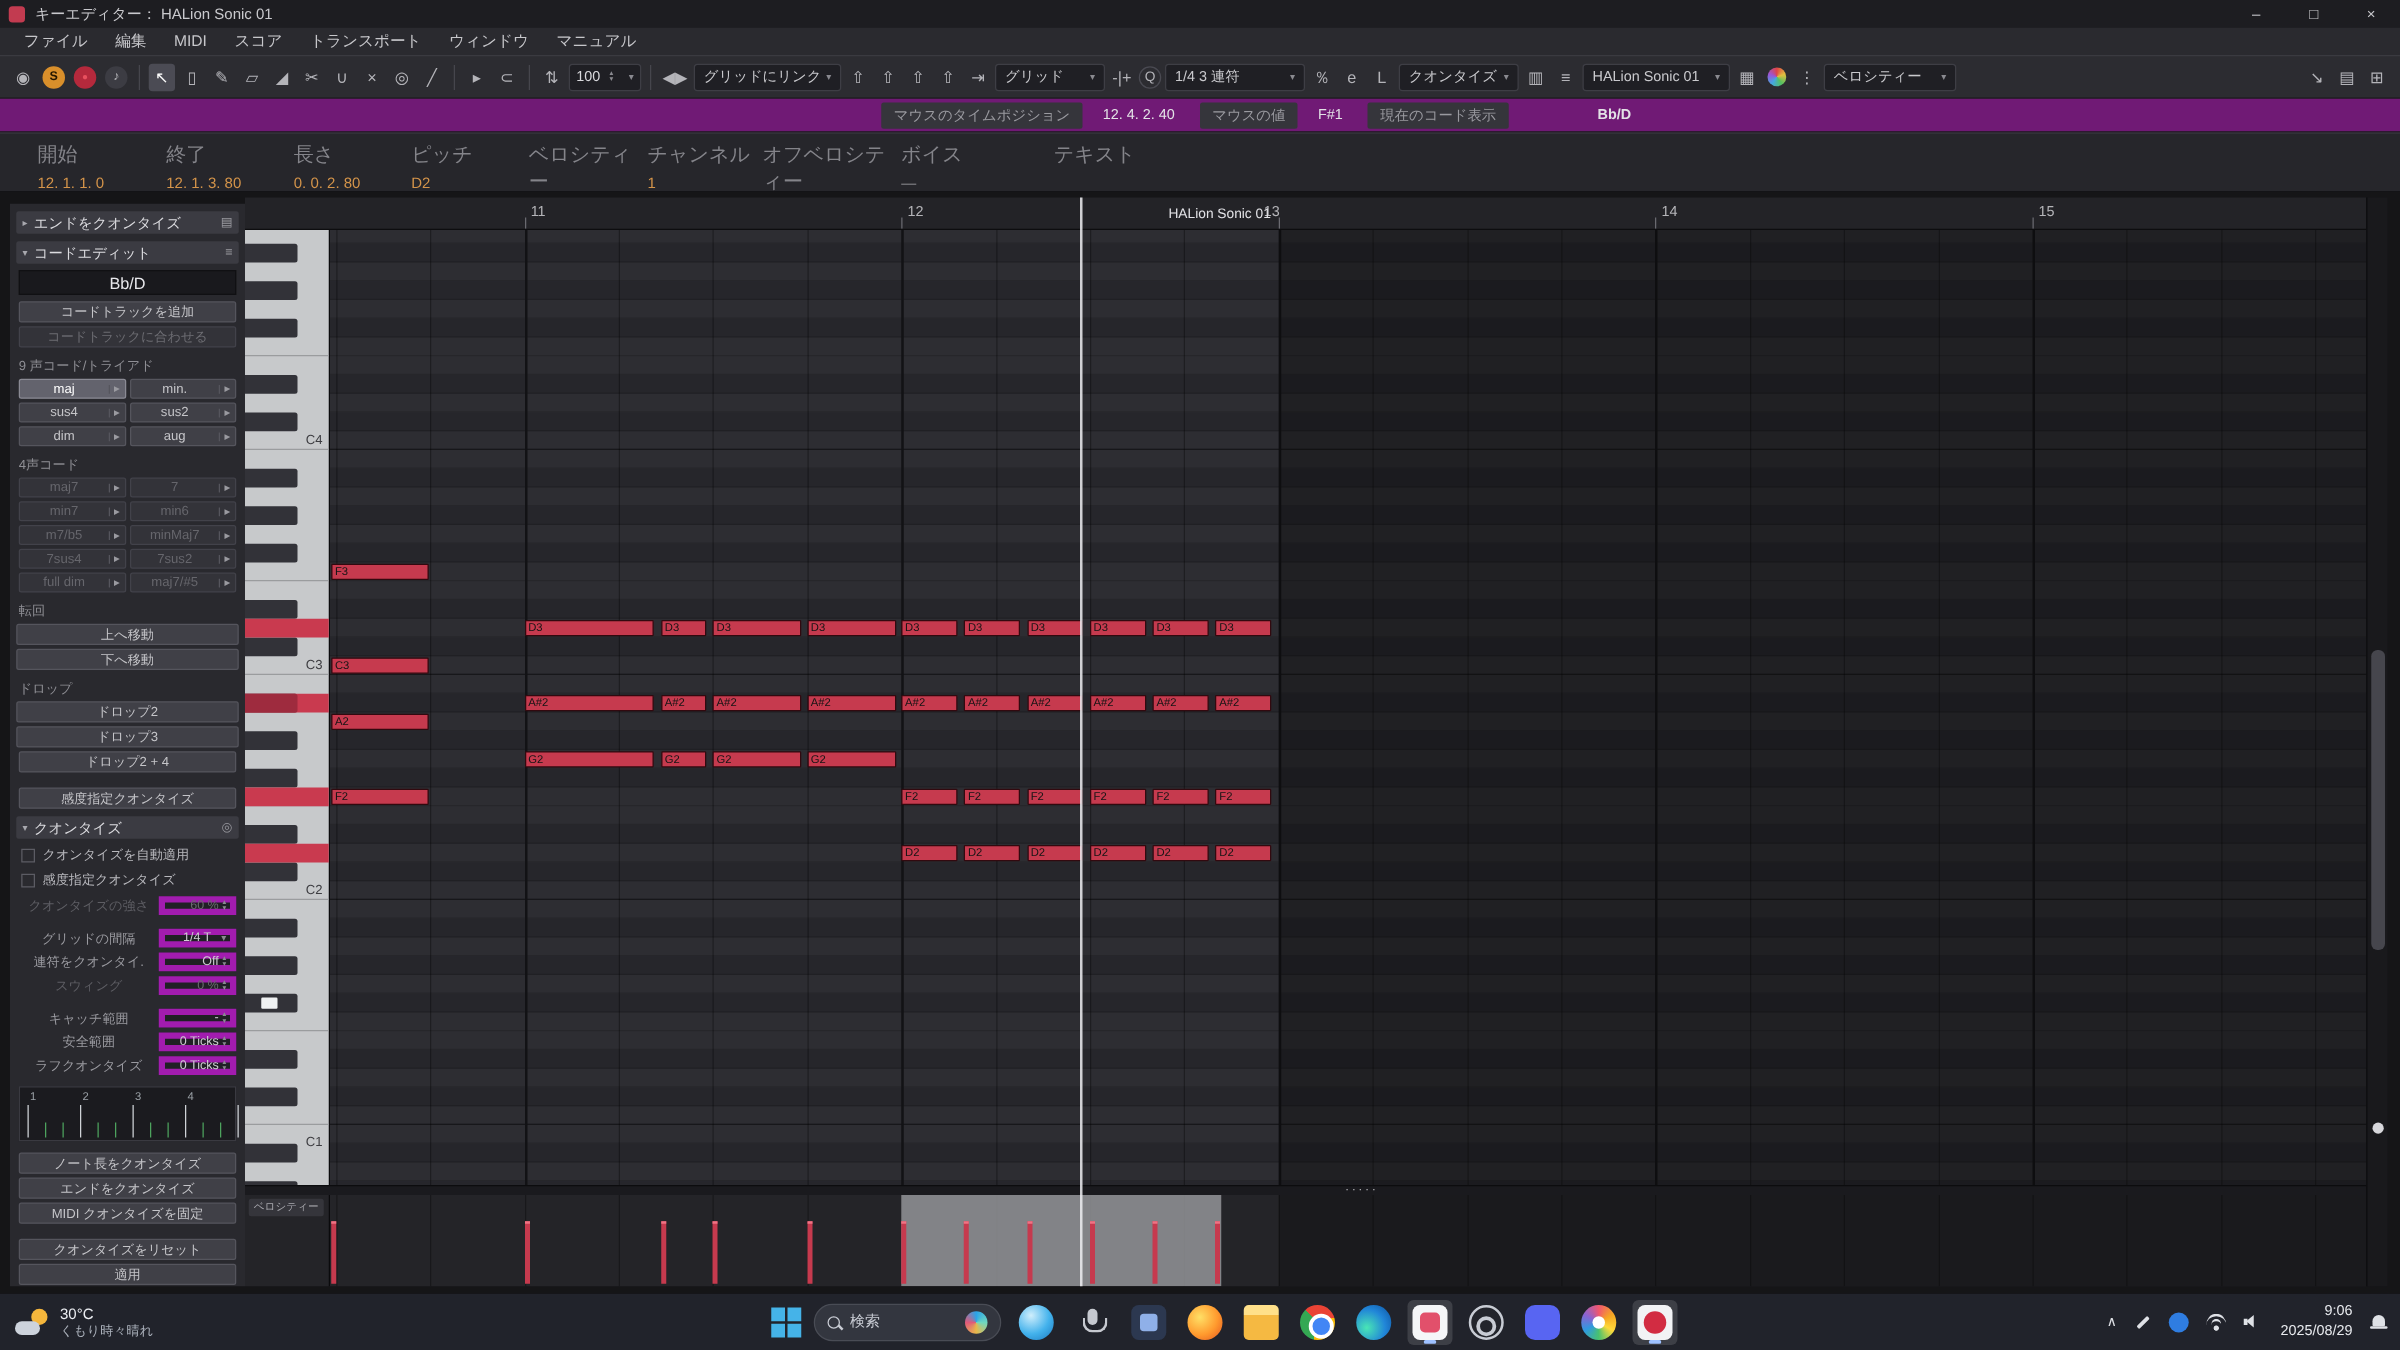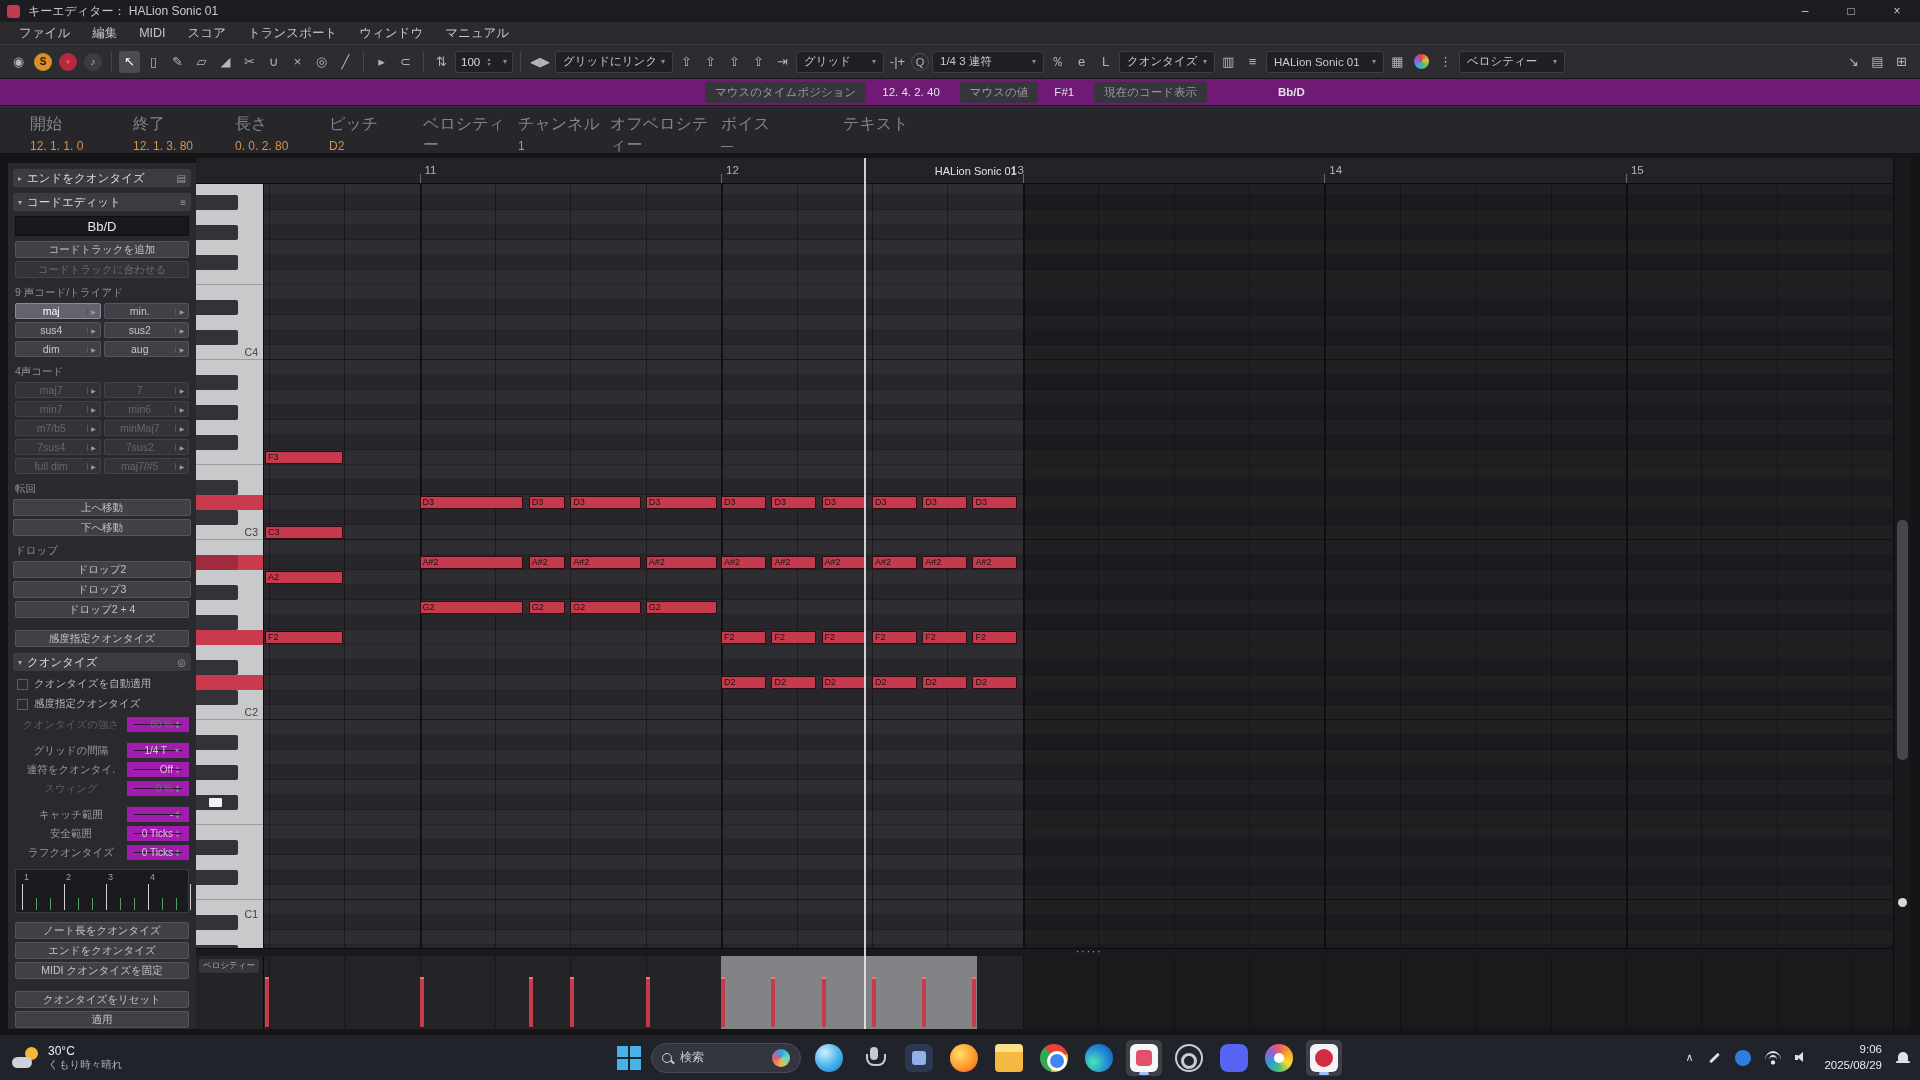--- a/index.html
+++ b/index.html
@@ -60,21 +60,21 @@
   .ccell .ca{width:13px;border-left:1px solid #55555d;font-size:6px;color:#9a9aa0;text-align:center;}
   .ccell.sel{background:#63636d;color:#fff;border-color:#8a8a94;}
   .ccell.dis{background:#333339;border-color:#42424a;color:#66666c;}
   .chkrow{display:flex;align-items:center;gap:6px;margin:6px 4px;}
   .chk{width:11px;height:11px;border:1px solid #5c5c64;background:#2a2a2f;}
   .chkt{font-size:10.5px;color:#b8b8bd;white-space:nowrap;}
   .qrow{display:flex;align-items:center;margin:4px 2px;}
   .qrow.gap-top{margin-top:11px;}
   .ql{flex:1;font-size:10.5px;color:#9a9aa0;white-space:nowrap;overflow:hidden;text-align:center;}
   .qrow.dis .ql{color:#5e5e64;}
-  .qv{width:62px;height:15px;background:#202025;border:7px solid #a21caf;display:flex;align-items:center;padding:0 3px;font-size:10px;color:#cfcfd3;}
+  .qv{width:62px;height:15px;background:#202025;border:5px solid #a21caf;display:flex;align-items:center;padding:0 3px;font-size:10px;color:#cfcfd3;}
   .qv .qvt{flex:1;text-align:right;padding-right:3px;white-space:nowrap;}
   .qrow.dis .qv .qvt{color:#6a6a70;}
   .qviz{height:44px;margin:9px 2px;position:relative;background:#1b1b1f;border:1px solid #3a3a41;}
   .qvn{position:absolute;top:2px;font-size:9px;color:#9aa0a6;}
   .qvl{position:absolute;bottom:2px;width:1px;height:12px;background:#4da35e;}
   .qvl.big{height:26px;background:#cfd3d7;}
   
   .corner{position:absolute;left:196px;top:5px;width:68px;height:26px;background:#232327;border-bottom:1px solid #0d0d0f;}
   .ruler{position:absolute;left:264px;top:5px;width:1629px;height:26px;background:#232327;border-bottom:1px solid #0d0d0f;overflow:hidden;}
   .rnum{position:absolute;top:6px;font-size:11.5px;color:#b4b4b8;}

